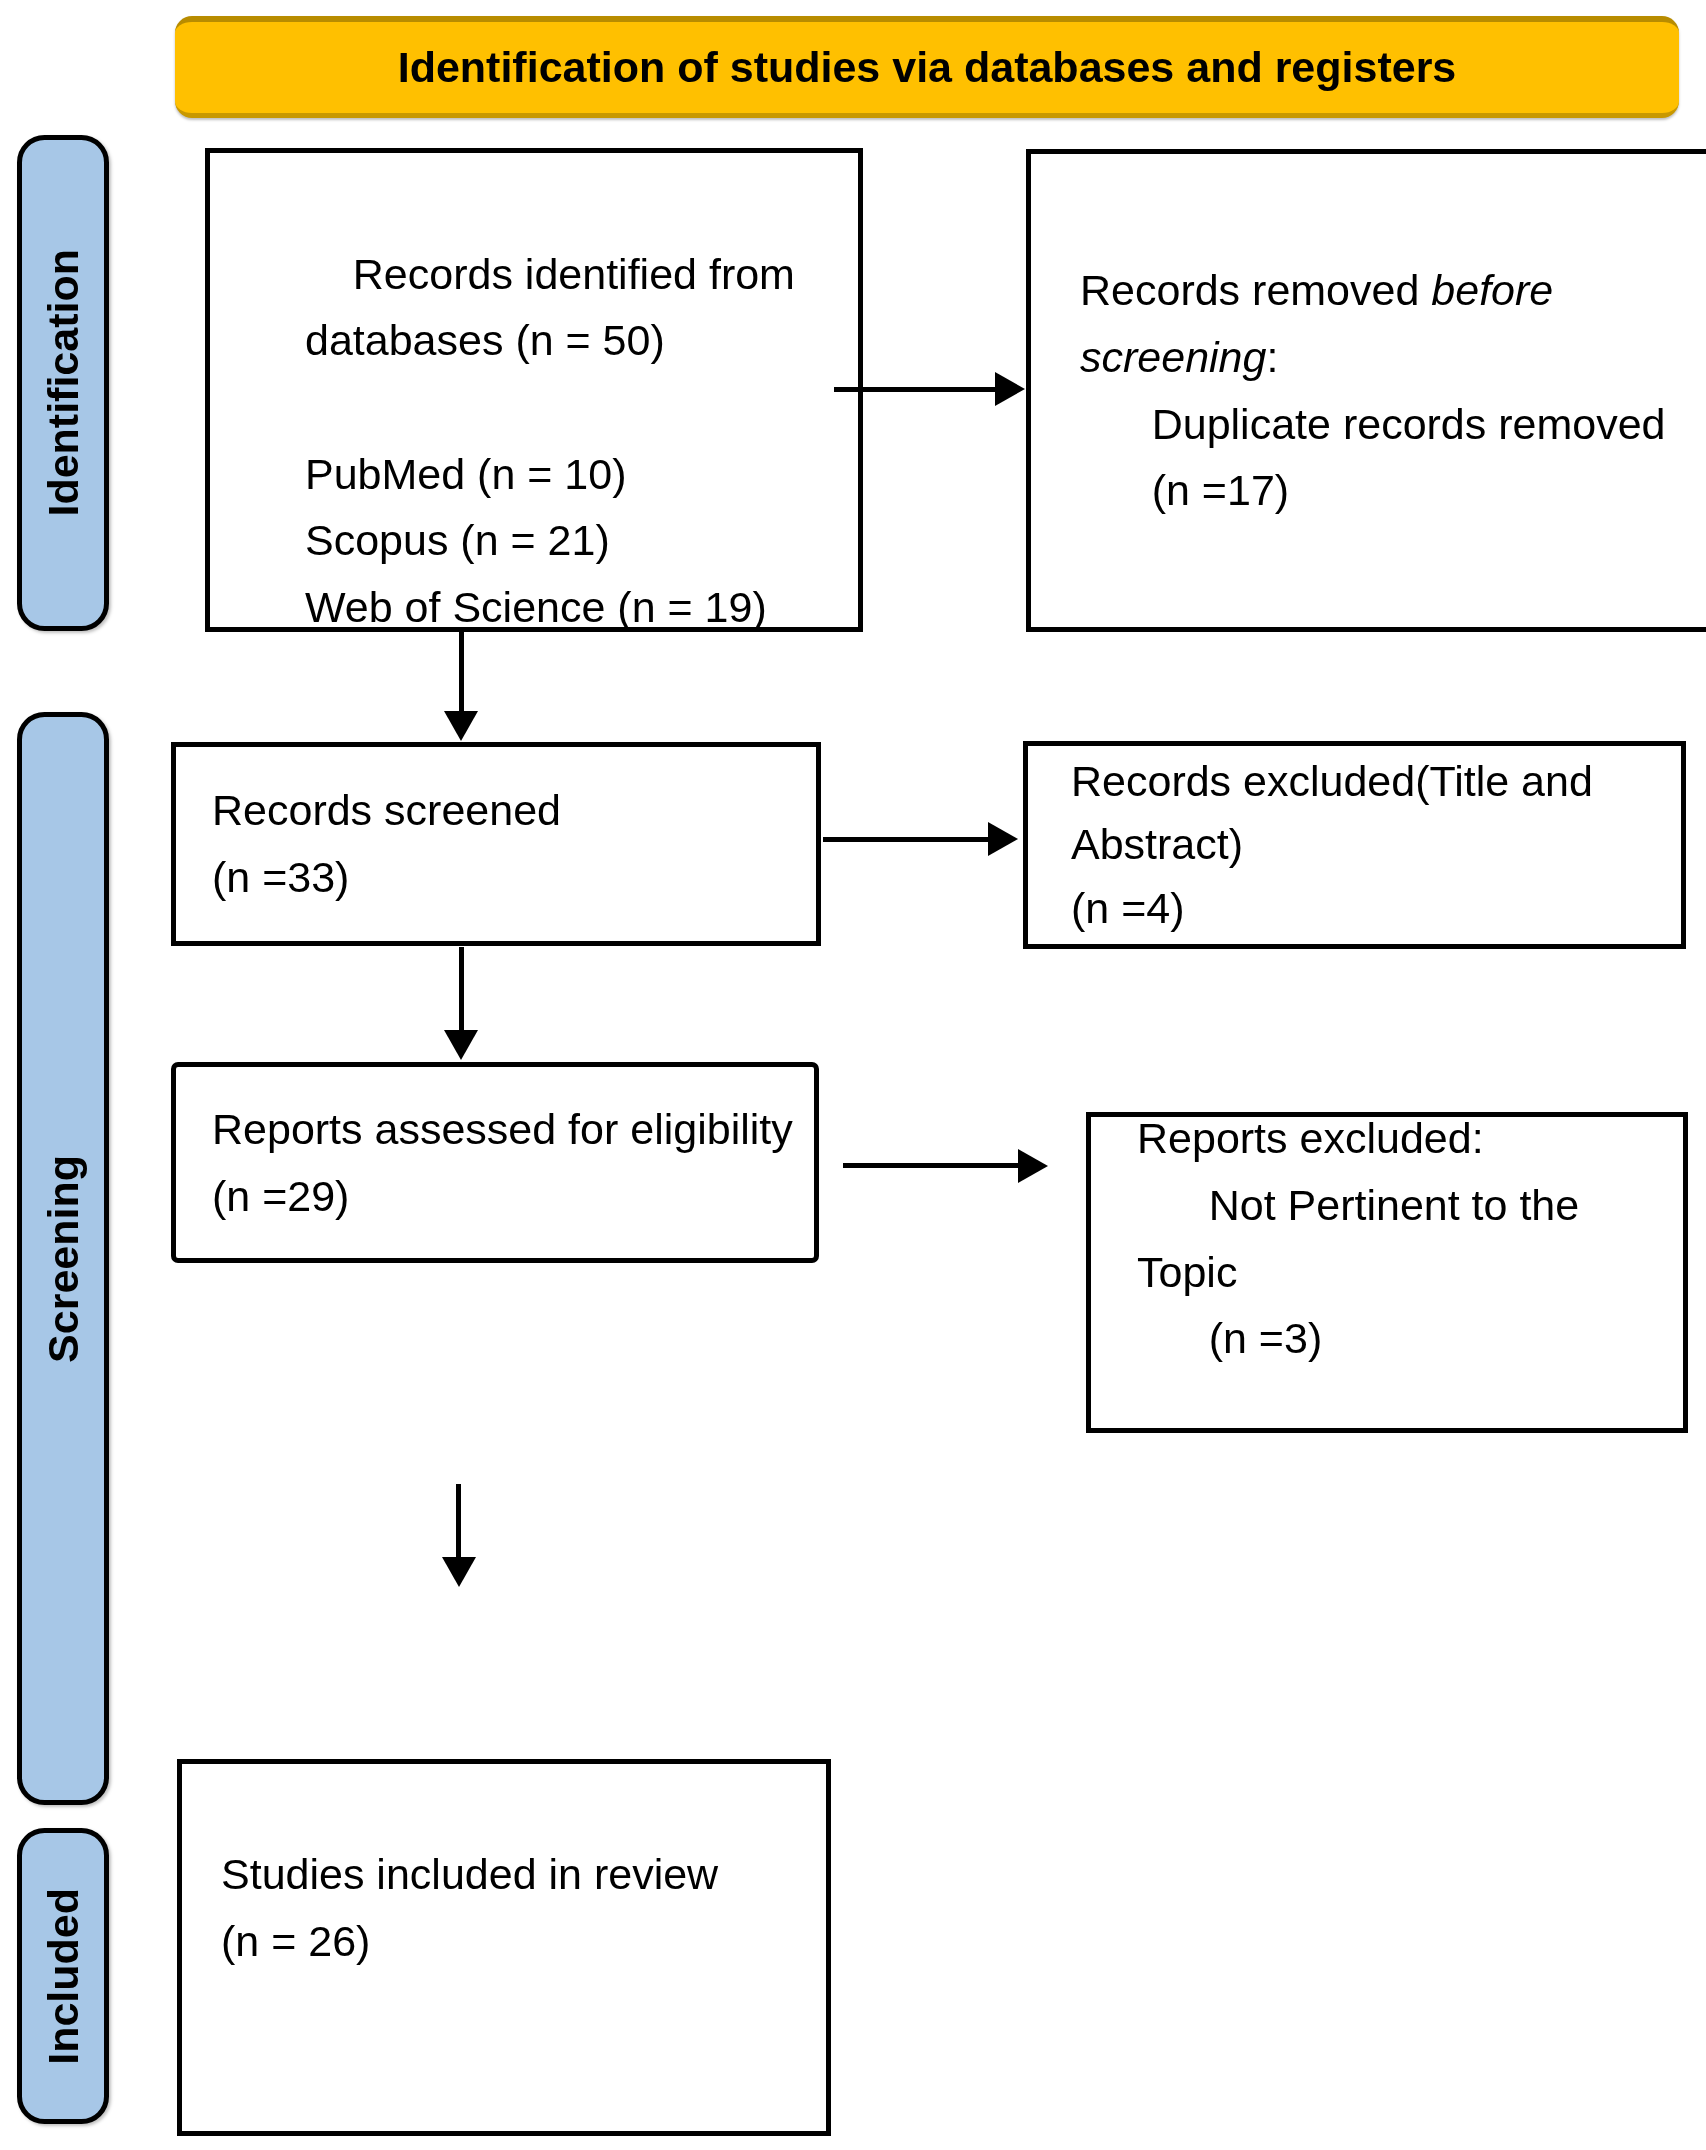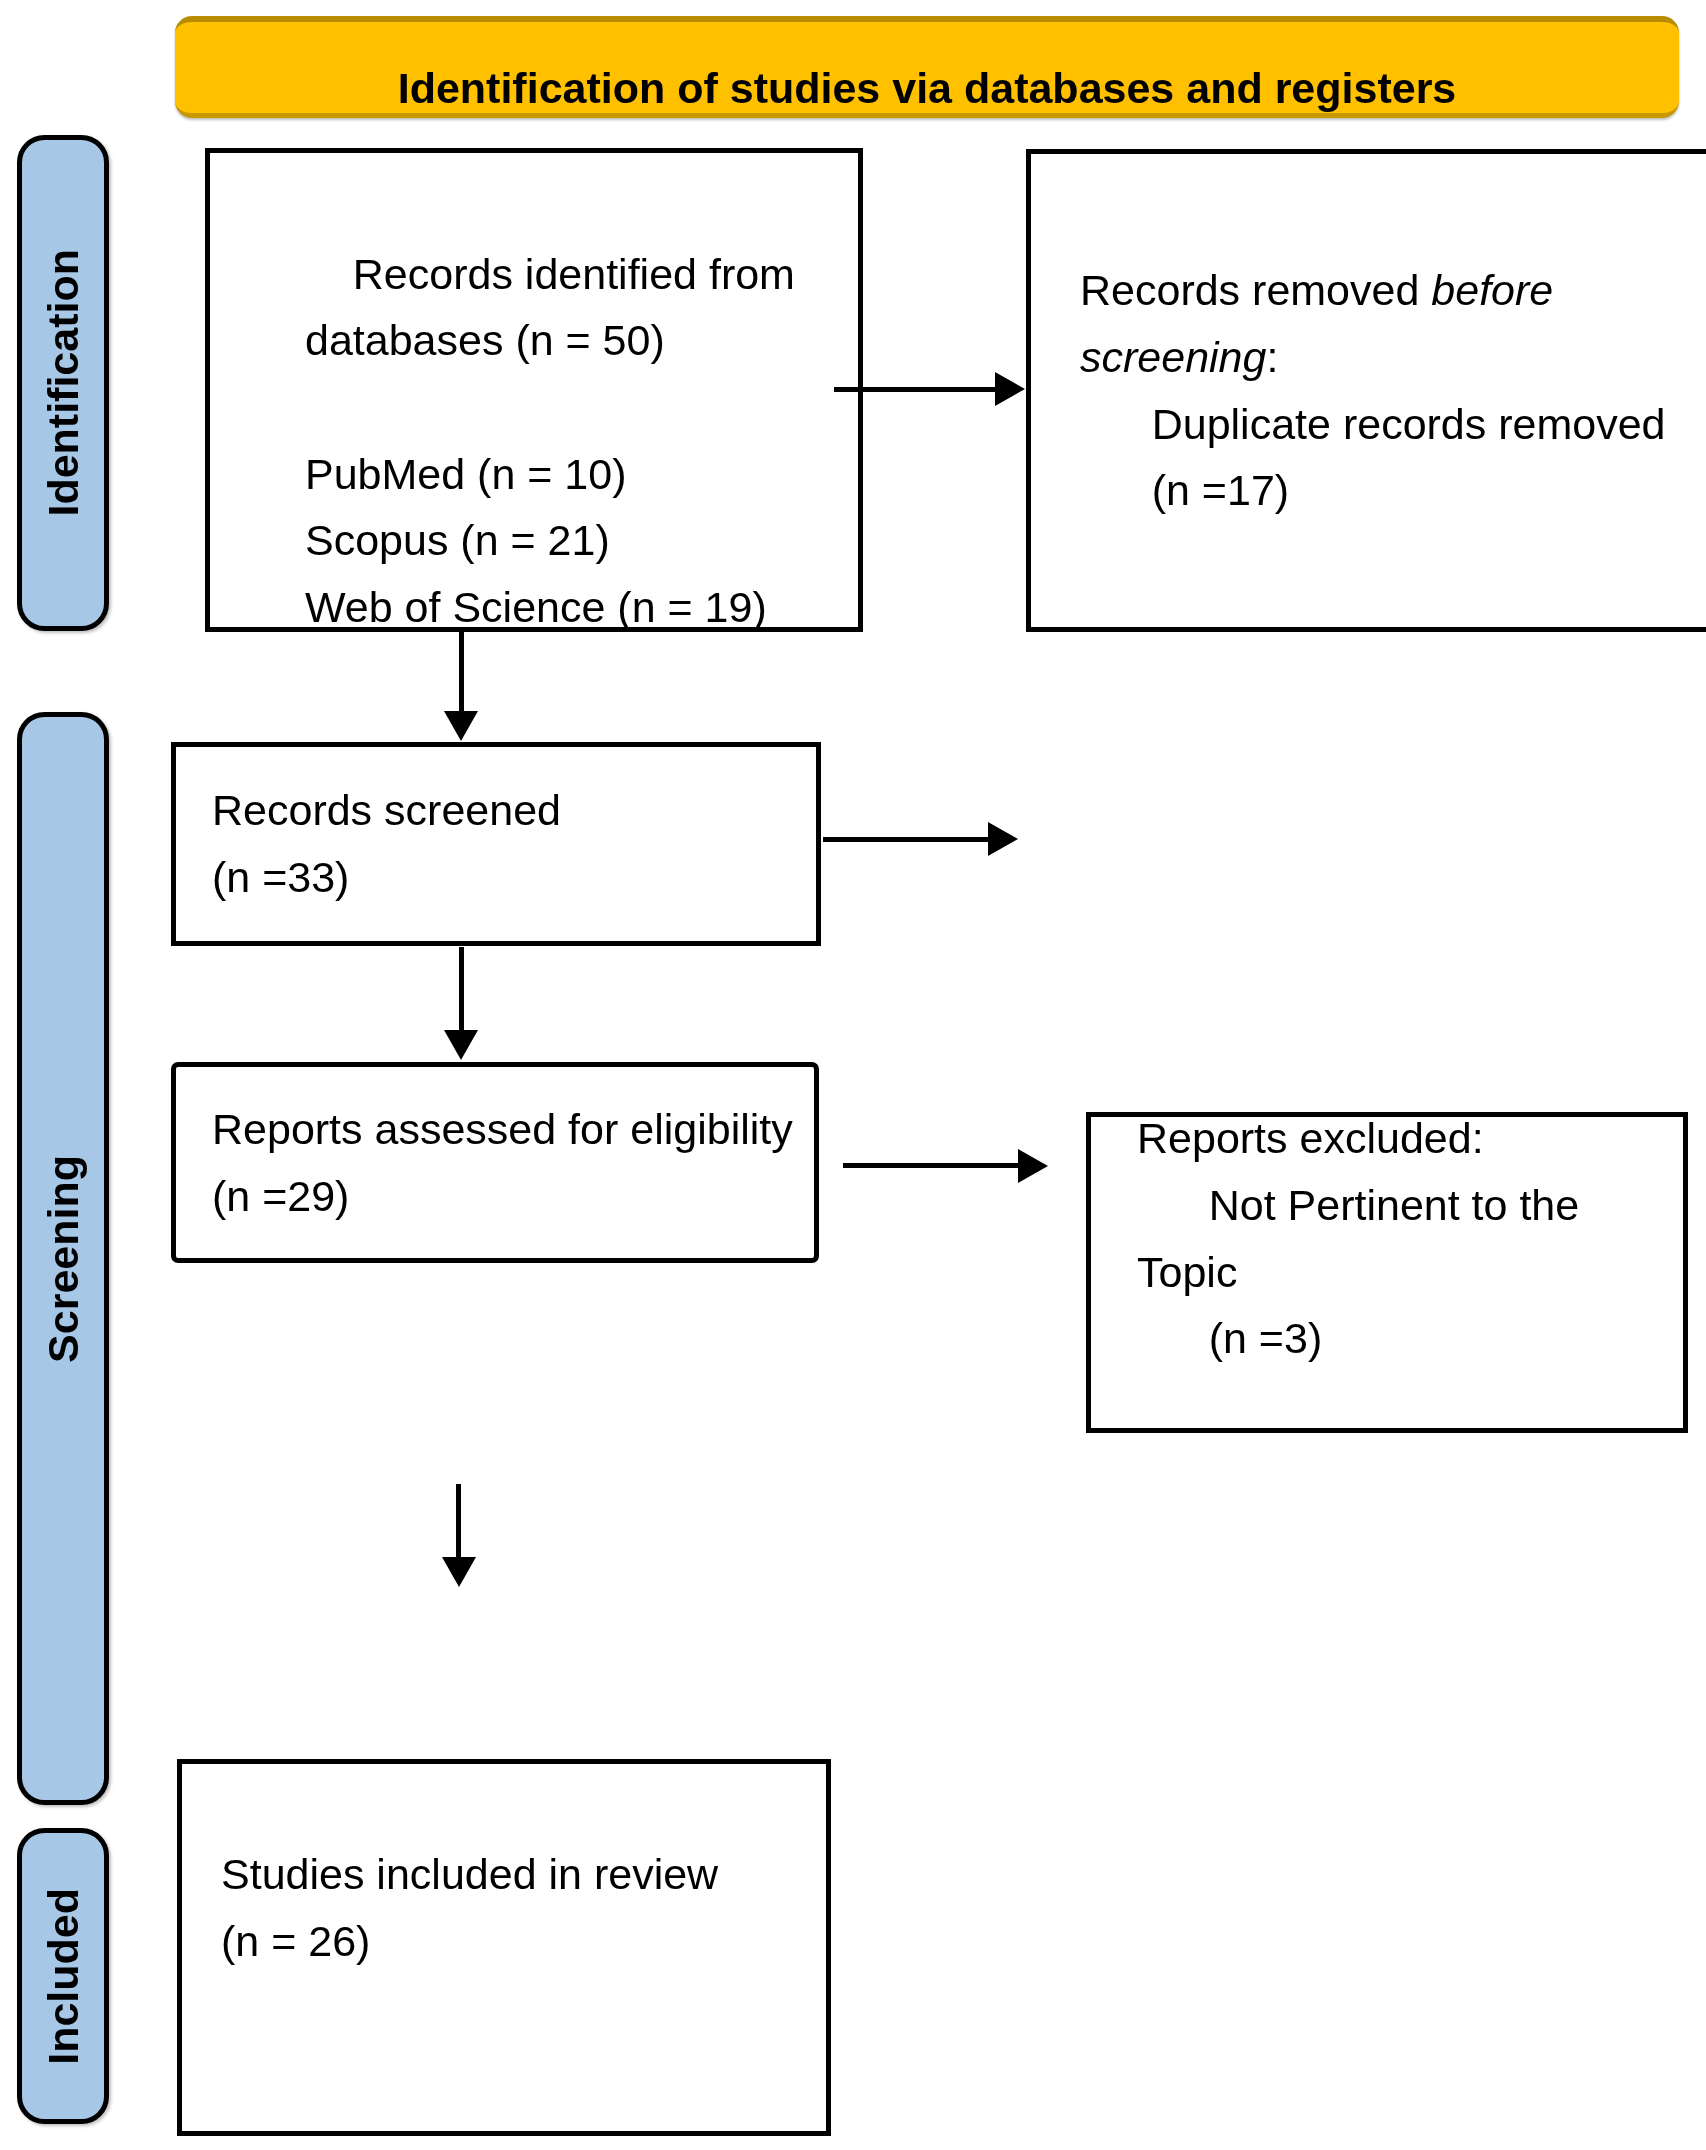--- a/index.html
+++ b/index.html
@@ -21,21 +21,21 @@
   .banner {
     position: absolute;
     left: 175px; top: 15.7px;
     width: 1504px; height: 102px;
     background: #FFC000;
     border-top: 6.5px solid #B88C00;
     border-bottom: 5.2px solid #C89800;
     border-radius: 17px;
     box-sizing: border-box;
     display: flex;
-    align-items: flex-end;
+    align-items: center;
     justify-content: center;
     font-size: 43px;
     font-weight: bold;
     box-shadow: 0 2px 2.6px rgba(0,0,0,0.25);
   }
 
   
   .stage {
     position: absolute;
     left: 17px;
@@ -170,20 +170,25 @@
 </span><span style="font-style: italic;">screening</span><span>:
 </span><span>      Duplicate records removed
       (n =17)</span></span>
   </div>
 
   <div class="flowbox box-screened vcenter">
     <span>Records screened
 (n =33)</span>
   </div>
 
+  <div class="flowbox box-excluded-ta vcenter">
+    <span>Records excluded(Title and
+Abstract)
+(n =4)</span>
+  </div>
 
   <div class="flowbox box-assessed vcenter">
     <span>Reports assessed for eligibility
 (n =29)</span>
   </div>
 
   <div class="flowbox box-reports-excluded vcenter">
     <span>Reports excluded:
       Not Pertinent to the Topic
       (n =3)</span>

